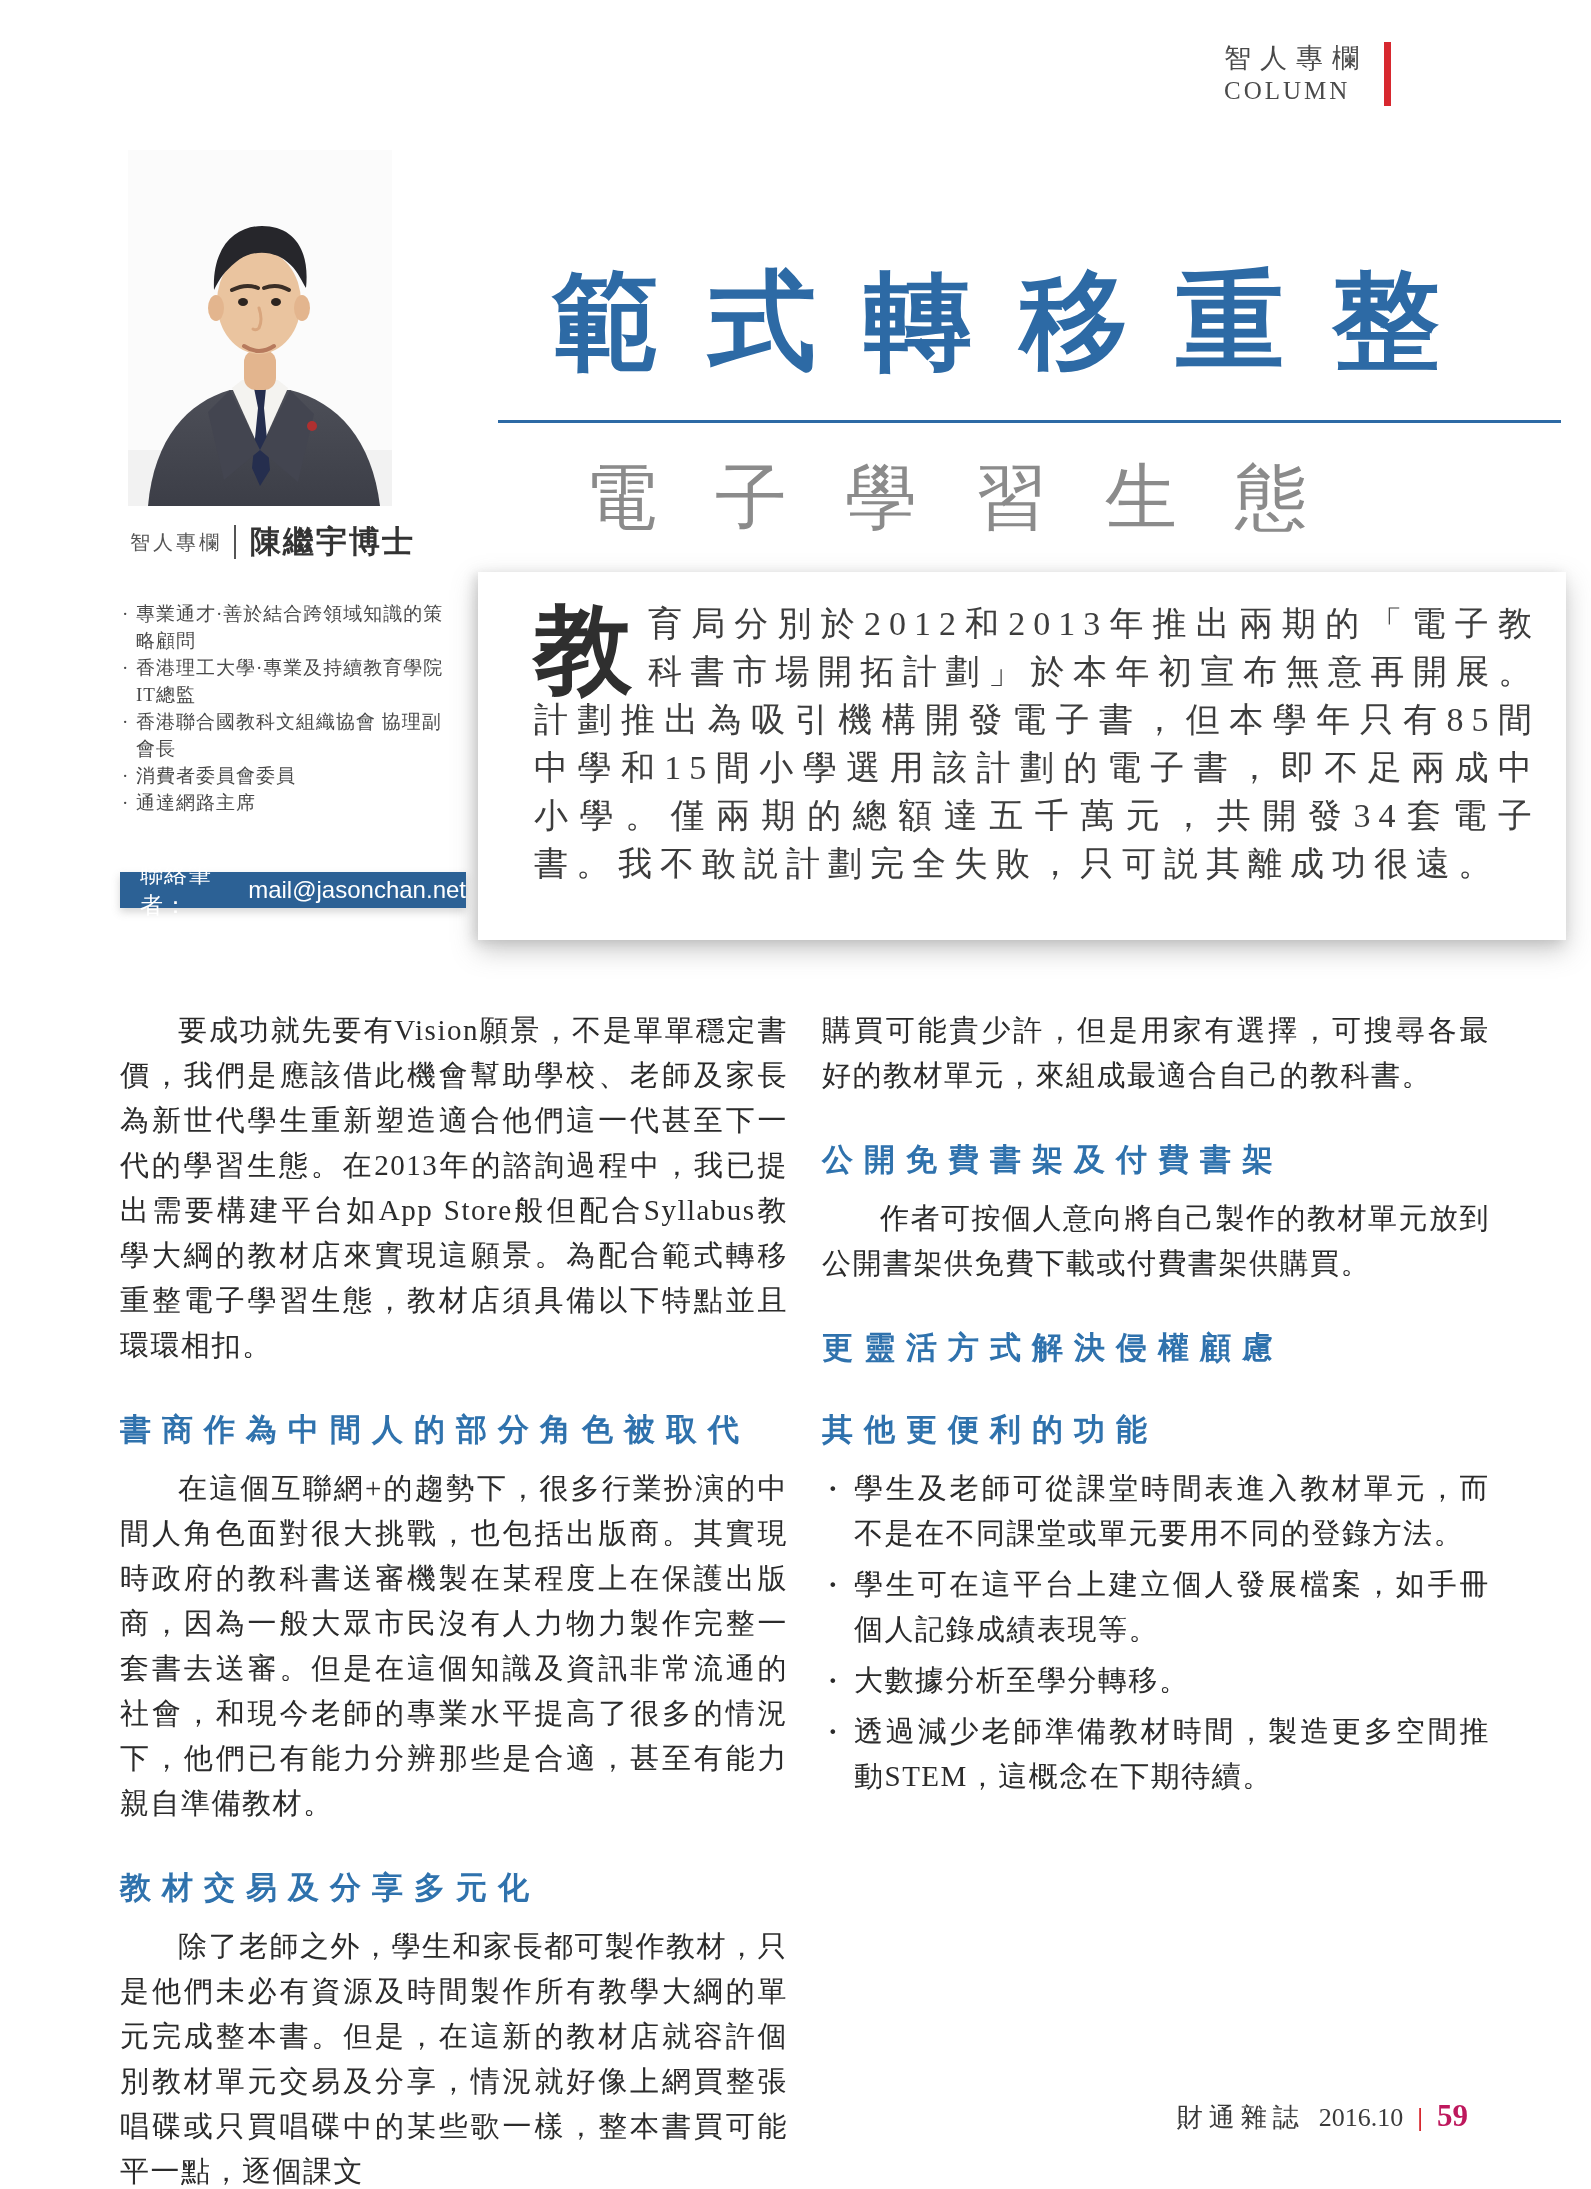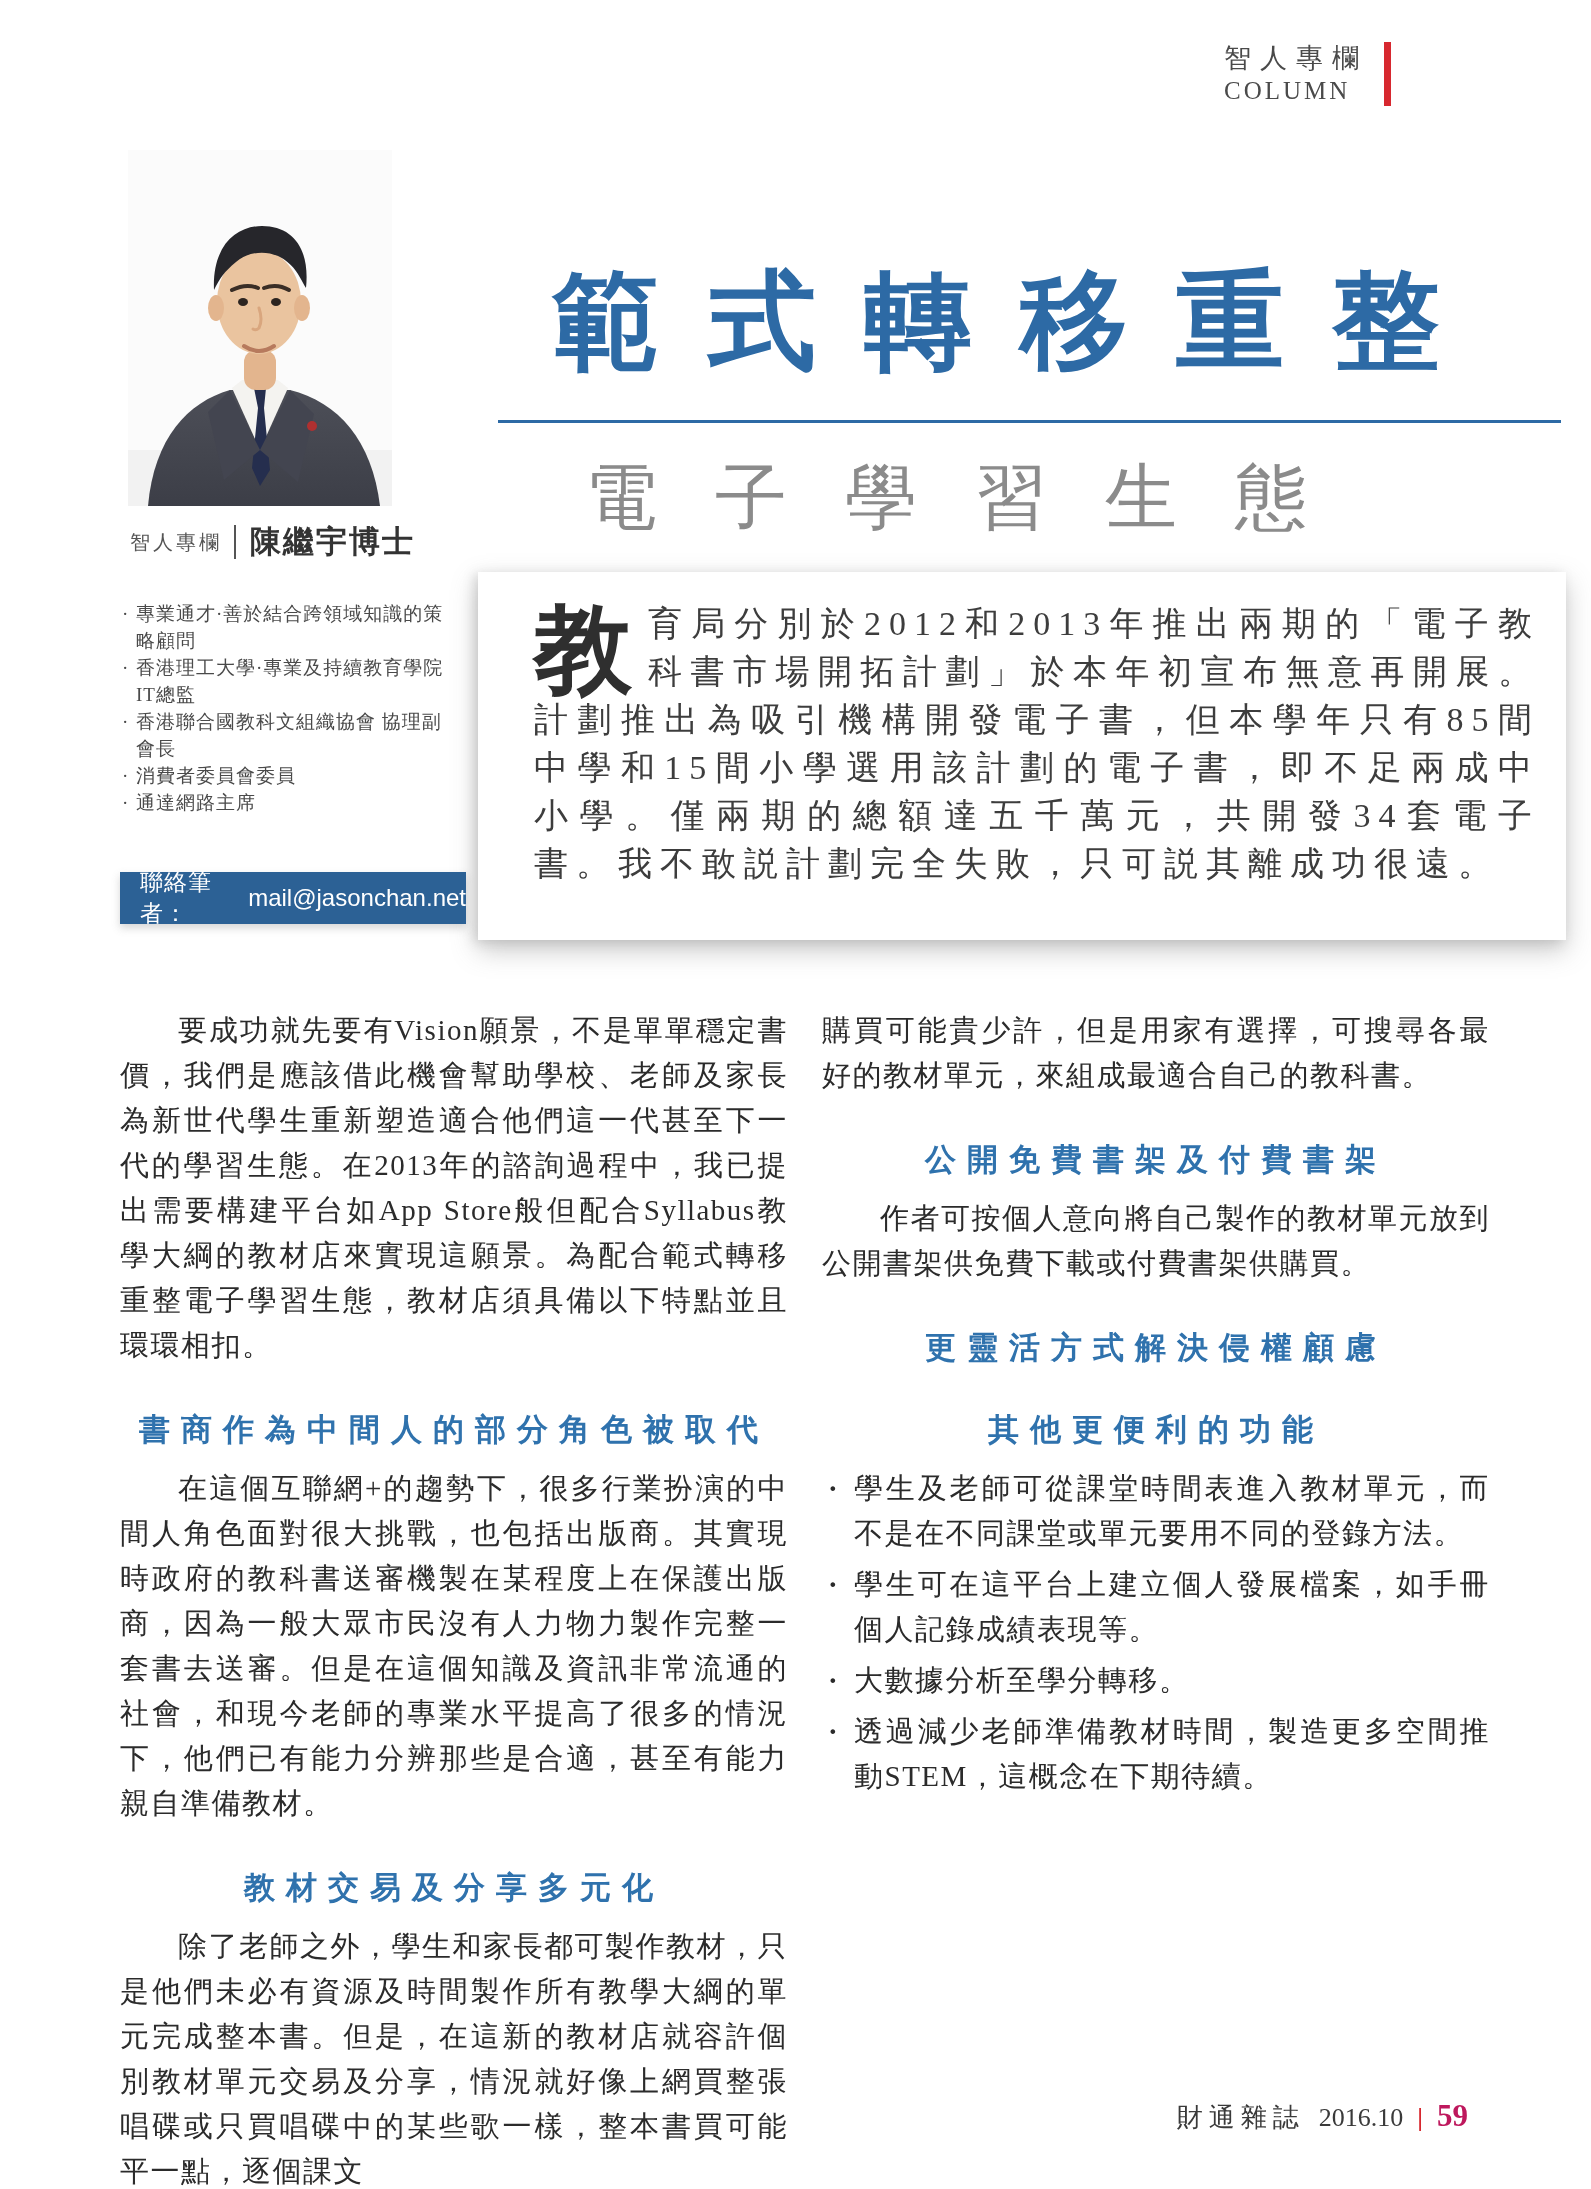--- a/index.html
+++ b/index.html
@@ -49,37 +49,36 @@
     font-size:34px; line-height:48px; letter-spacing:8px;
     text-align:justify; color:#3d3d3d;
   }
   .dropcap {
     float:left; font-size:98px; line-height:92px; font-weight:bold; color:#2f2f2f;
     margin:4px 16px 0 0; letter-spacing:0;
   }
 
   
   .contact-bar {
-    position:absolute; left:120px; top:872px; width:346px; height:52px;
+    position:absolute; left:120px; top:872px; width:346px; height:36px;
     background:#2c6195; color:#ffffff; display:flex; align-items:center; padding-left:20px;
     box-shadow:0 4px 8px rgba(120,120,120,.3);
   }
   .contact-bar .c-label { font-size:23px; letter-spacing:1px; }
   .contact-bar .c-email { font-family:"Liberation Sans", sans-serif; font-weight:normal; font-size:24px; color:#fff; text-decoration:none; }
 
   
   .columns { position:absolute; left:120px; top:1008px; width:1370px; display:flex; gap:34px; }
   .col { width:668px; }
   .col p { font-size:29px; line-height:45px; letter-spacing:1.5px; text-align:justify; color:#2b2b2b; }
   .col p.indent { text-indent:2em; }
   .col .heading {
     font-family:"Liberation Sans", sans-serif; font-weight:bold;
     font-size:31px; color:#2f72ad; letter-spacing:11px; line-height:40px;
     margin:42px 0 16px 0;
-    text-align:center;
   }
   .bullets { list-style:none; }
   .bullets li {
     font-size:29px; line-height:45px; letter-spacing:1.5px; text-align:justify; color:#2b2b2b;
     padding-left:32px; position:relative; margin-bottom:6px;
   }
   .bullets li::before { content:"·"; position:absolute; left:6px; top:0; font-weight:bold; }
 
   
   .footer { position:absolute; top:2098px; right:123px; display:flex; align-items:baseline; white-space:nowrap; }

